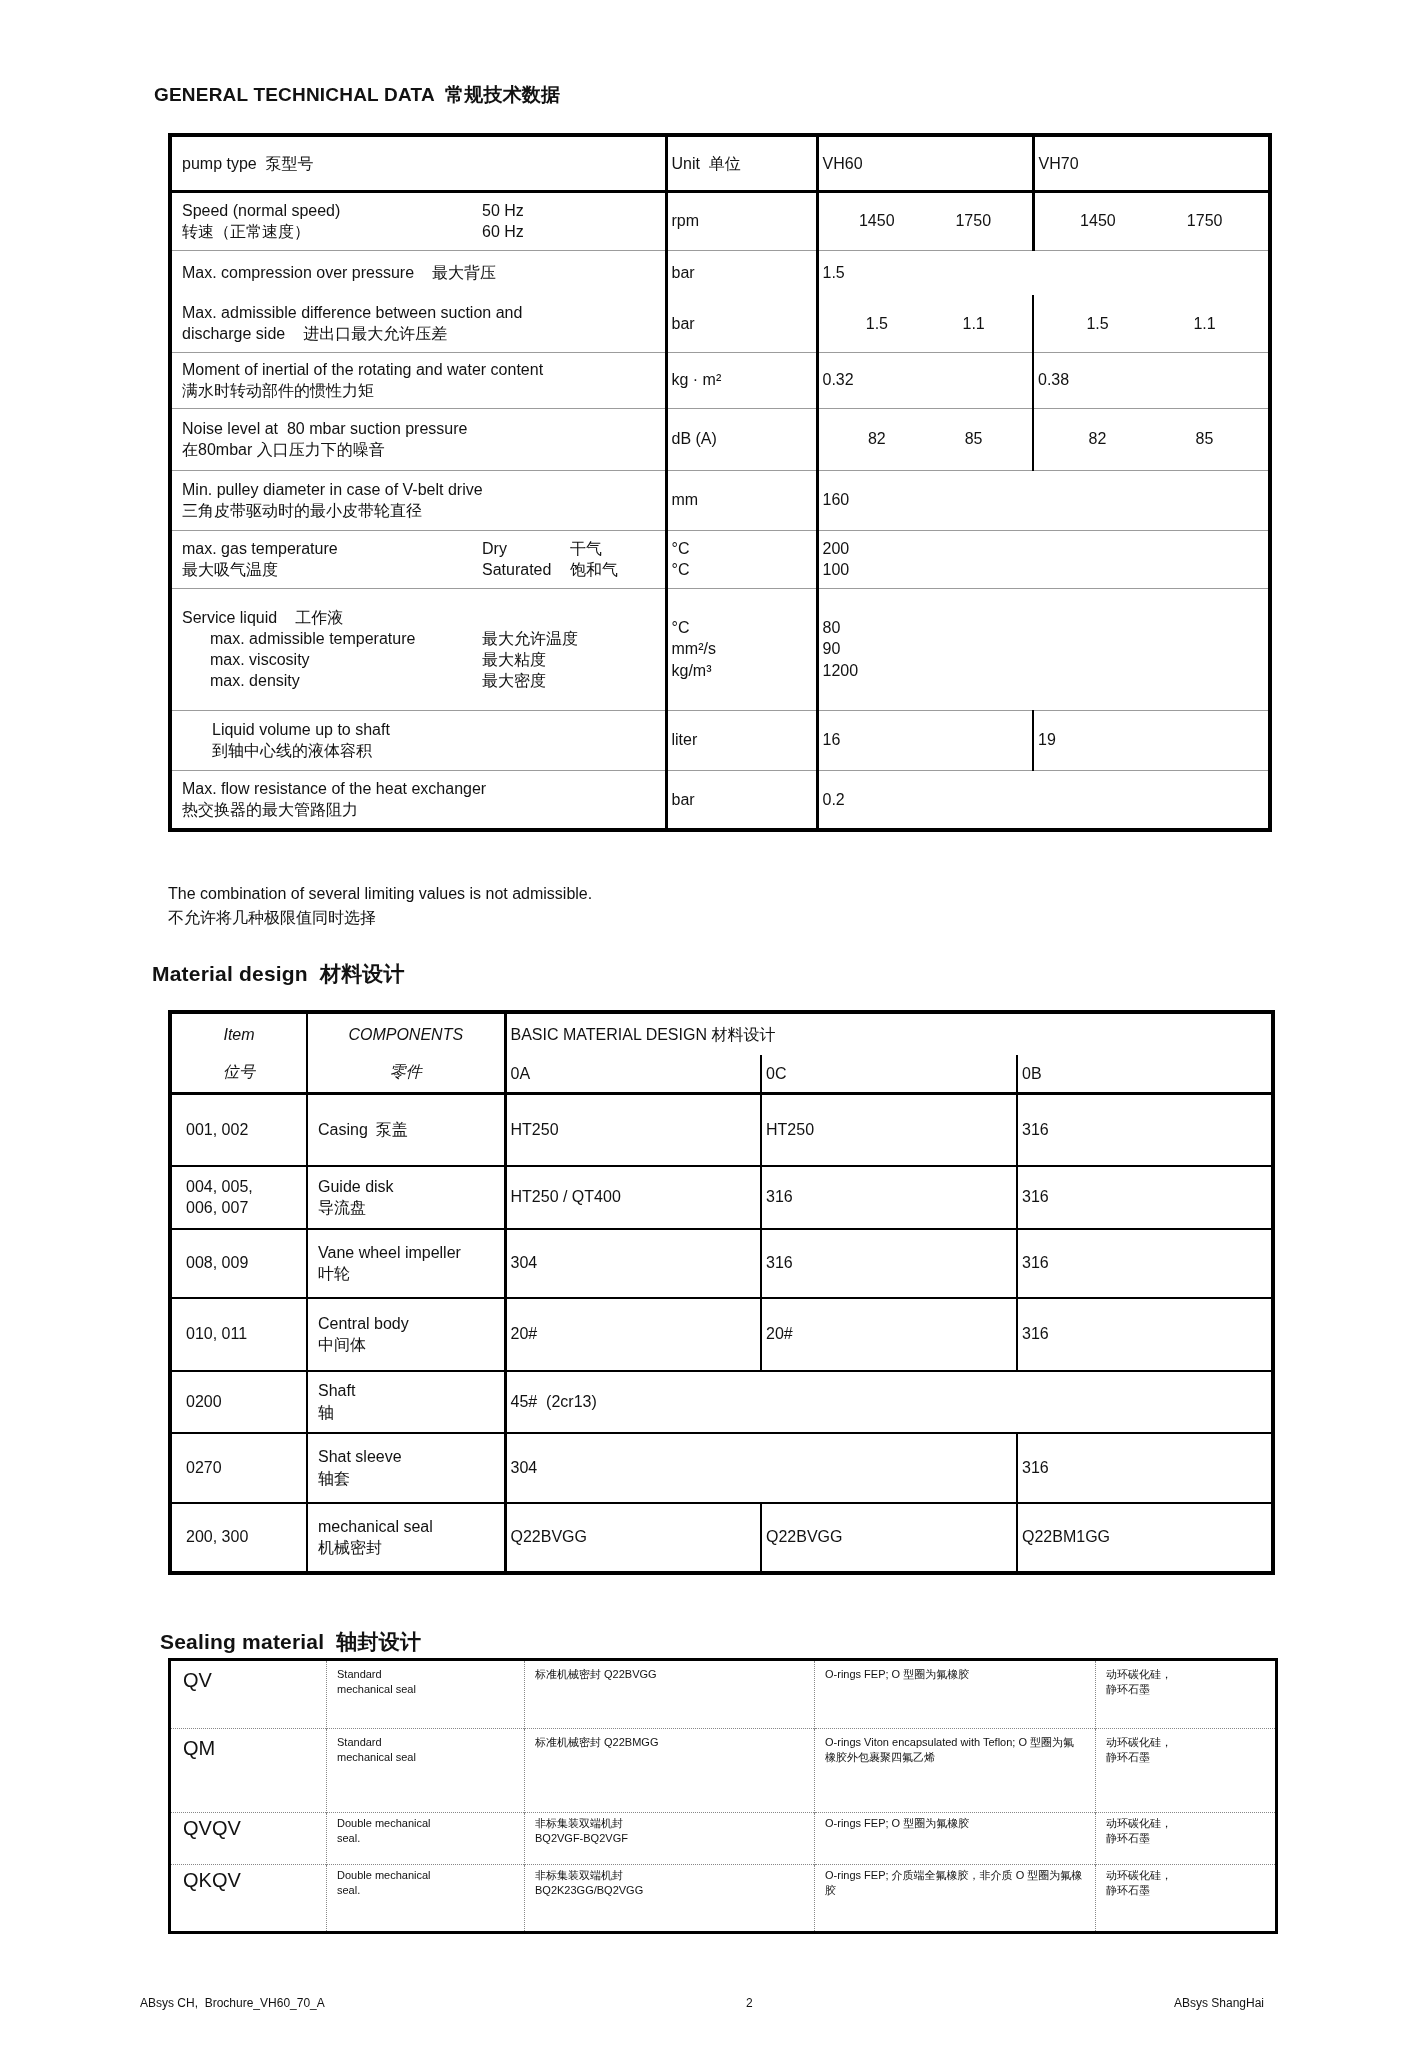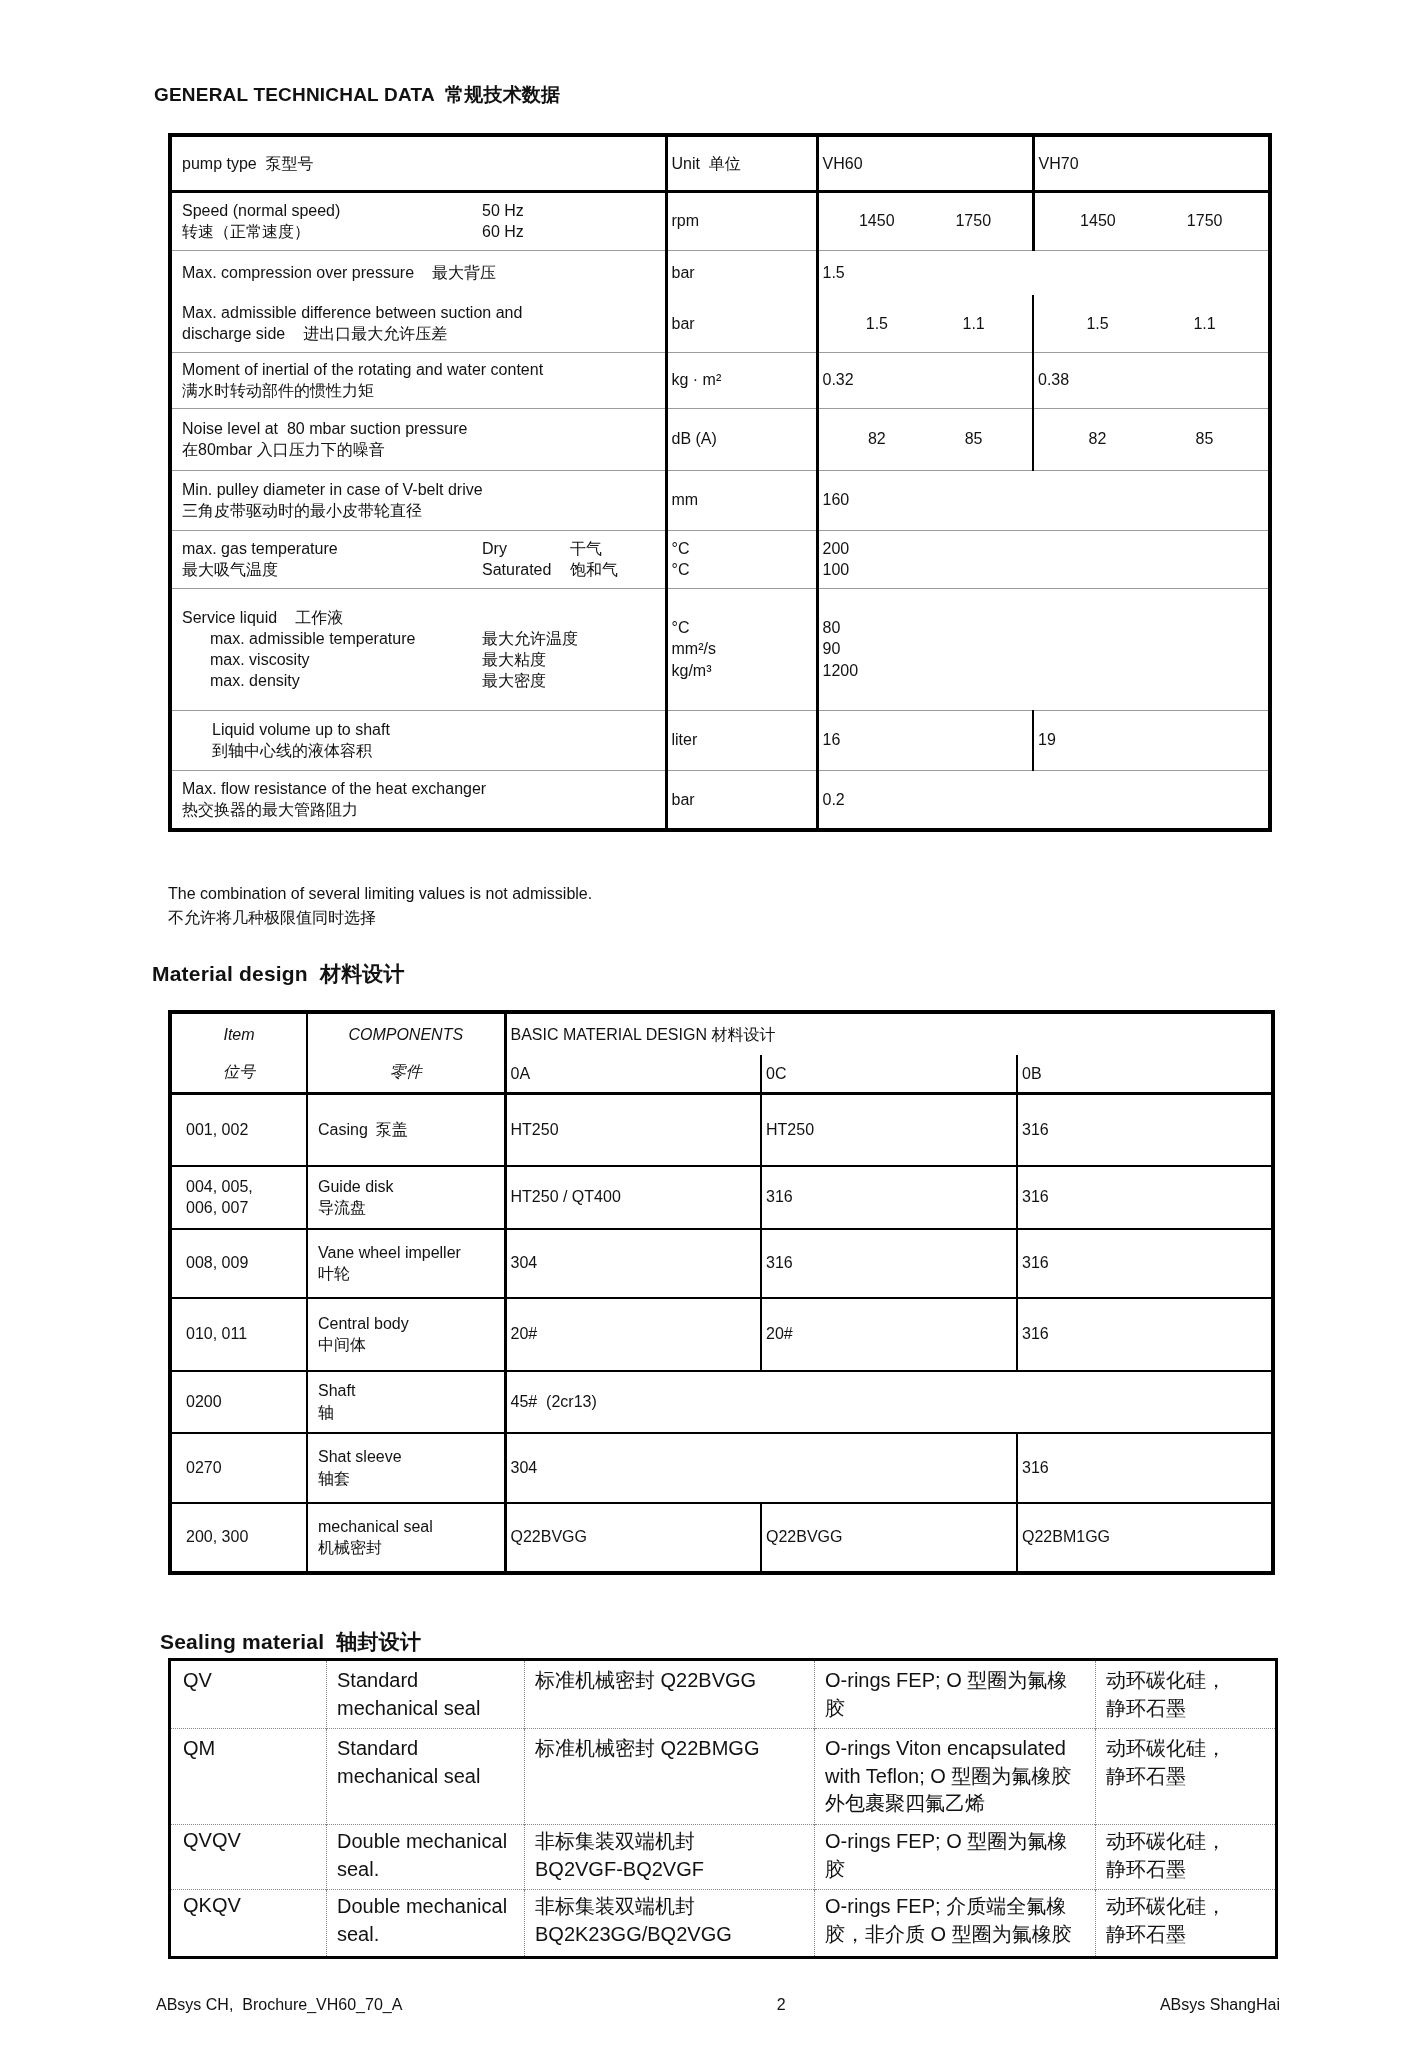--- a/index.html
+++ b/index.html
@@ -35,28 +35,28 @@
   .mt{position:absolute;left:168px;top:1010px;width:1107px;border:4px solid #000;}
   .mt td{font-size:16px;}
   .mt .bl2{border-left:2px solid #000;}
   .mt .bl3{border-left:3px solid #000;}
   .mt .bt2{border-top:2px solid #000;}
   .mt .hb{border-bottom:3px solid #000;}
   .hstack div{line-height:37px;text-align:center;font-style:italic;}
 
   
   .st{position:absolute;left:168px;top:1658px;width:1107px;border:3px solid #000;}
-  .st td{font-size:20px;vertical-align:top;padding:6px 10px;line-height:1.38;}
+  .st td{font-size:11px;vertical-align:top;padding:6px 10px;line-height:1.38;}
   .st .code{font-size:20px;padding-left:12px;padding-top:6px;}
   .st .dl{border-left:1px dotted #888;}
   .st .dt td{border-top:1px dotted #888;}
 
   .note{position:absolute;left:168px;top:882px;font-size:16px;line-height:24px;}
   .footer{position:absolute;left:140px;top:1996px;width:1124px;display:flex;
-          justify-content:space-between;font-size:16px;margin-left:16px;}
+          justify-content:space-between;font-size:12px;}
 </style>
 </head>
 <body>
 
 <div class="doc">
 
   <div class="title pre" data-bind="page.title">GENERAL TECHNICHAL DATA  常规技术数据</div>
 
   <table class="gt">
     <tbody>

